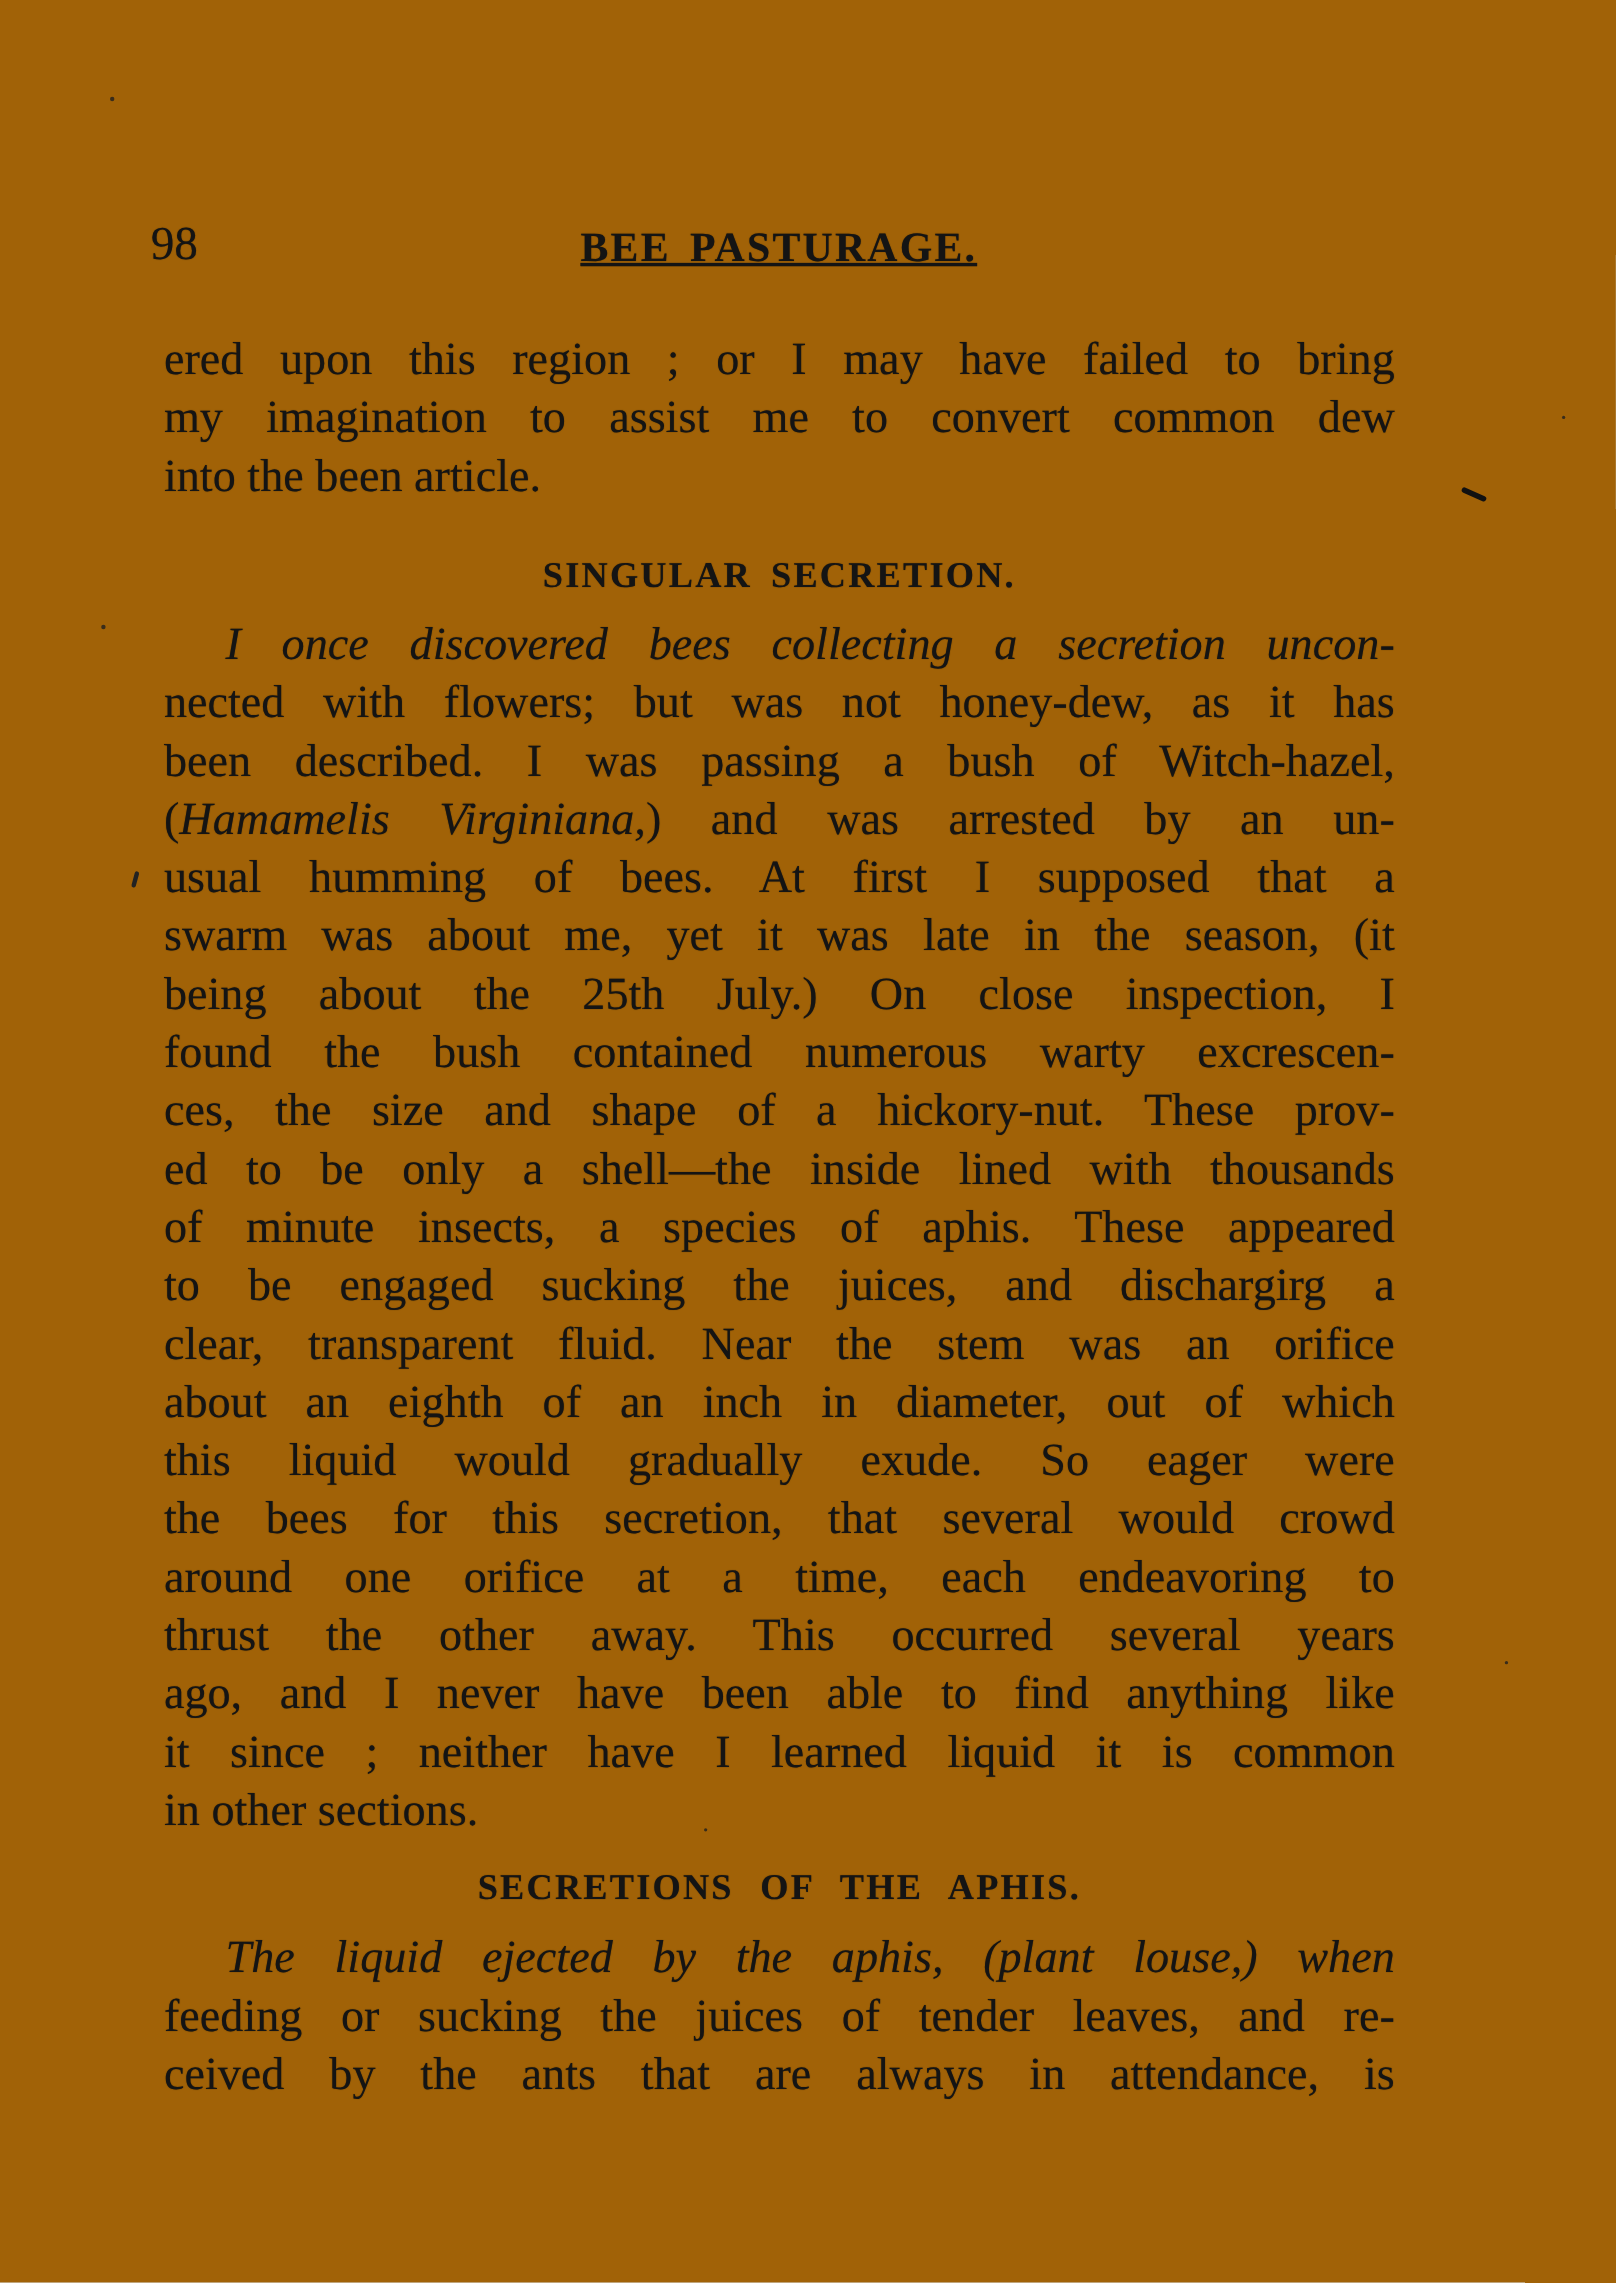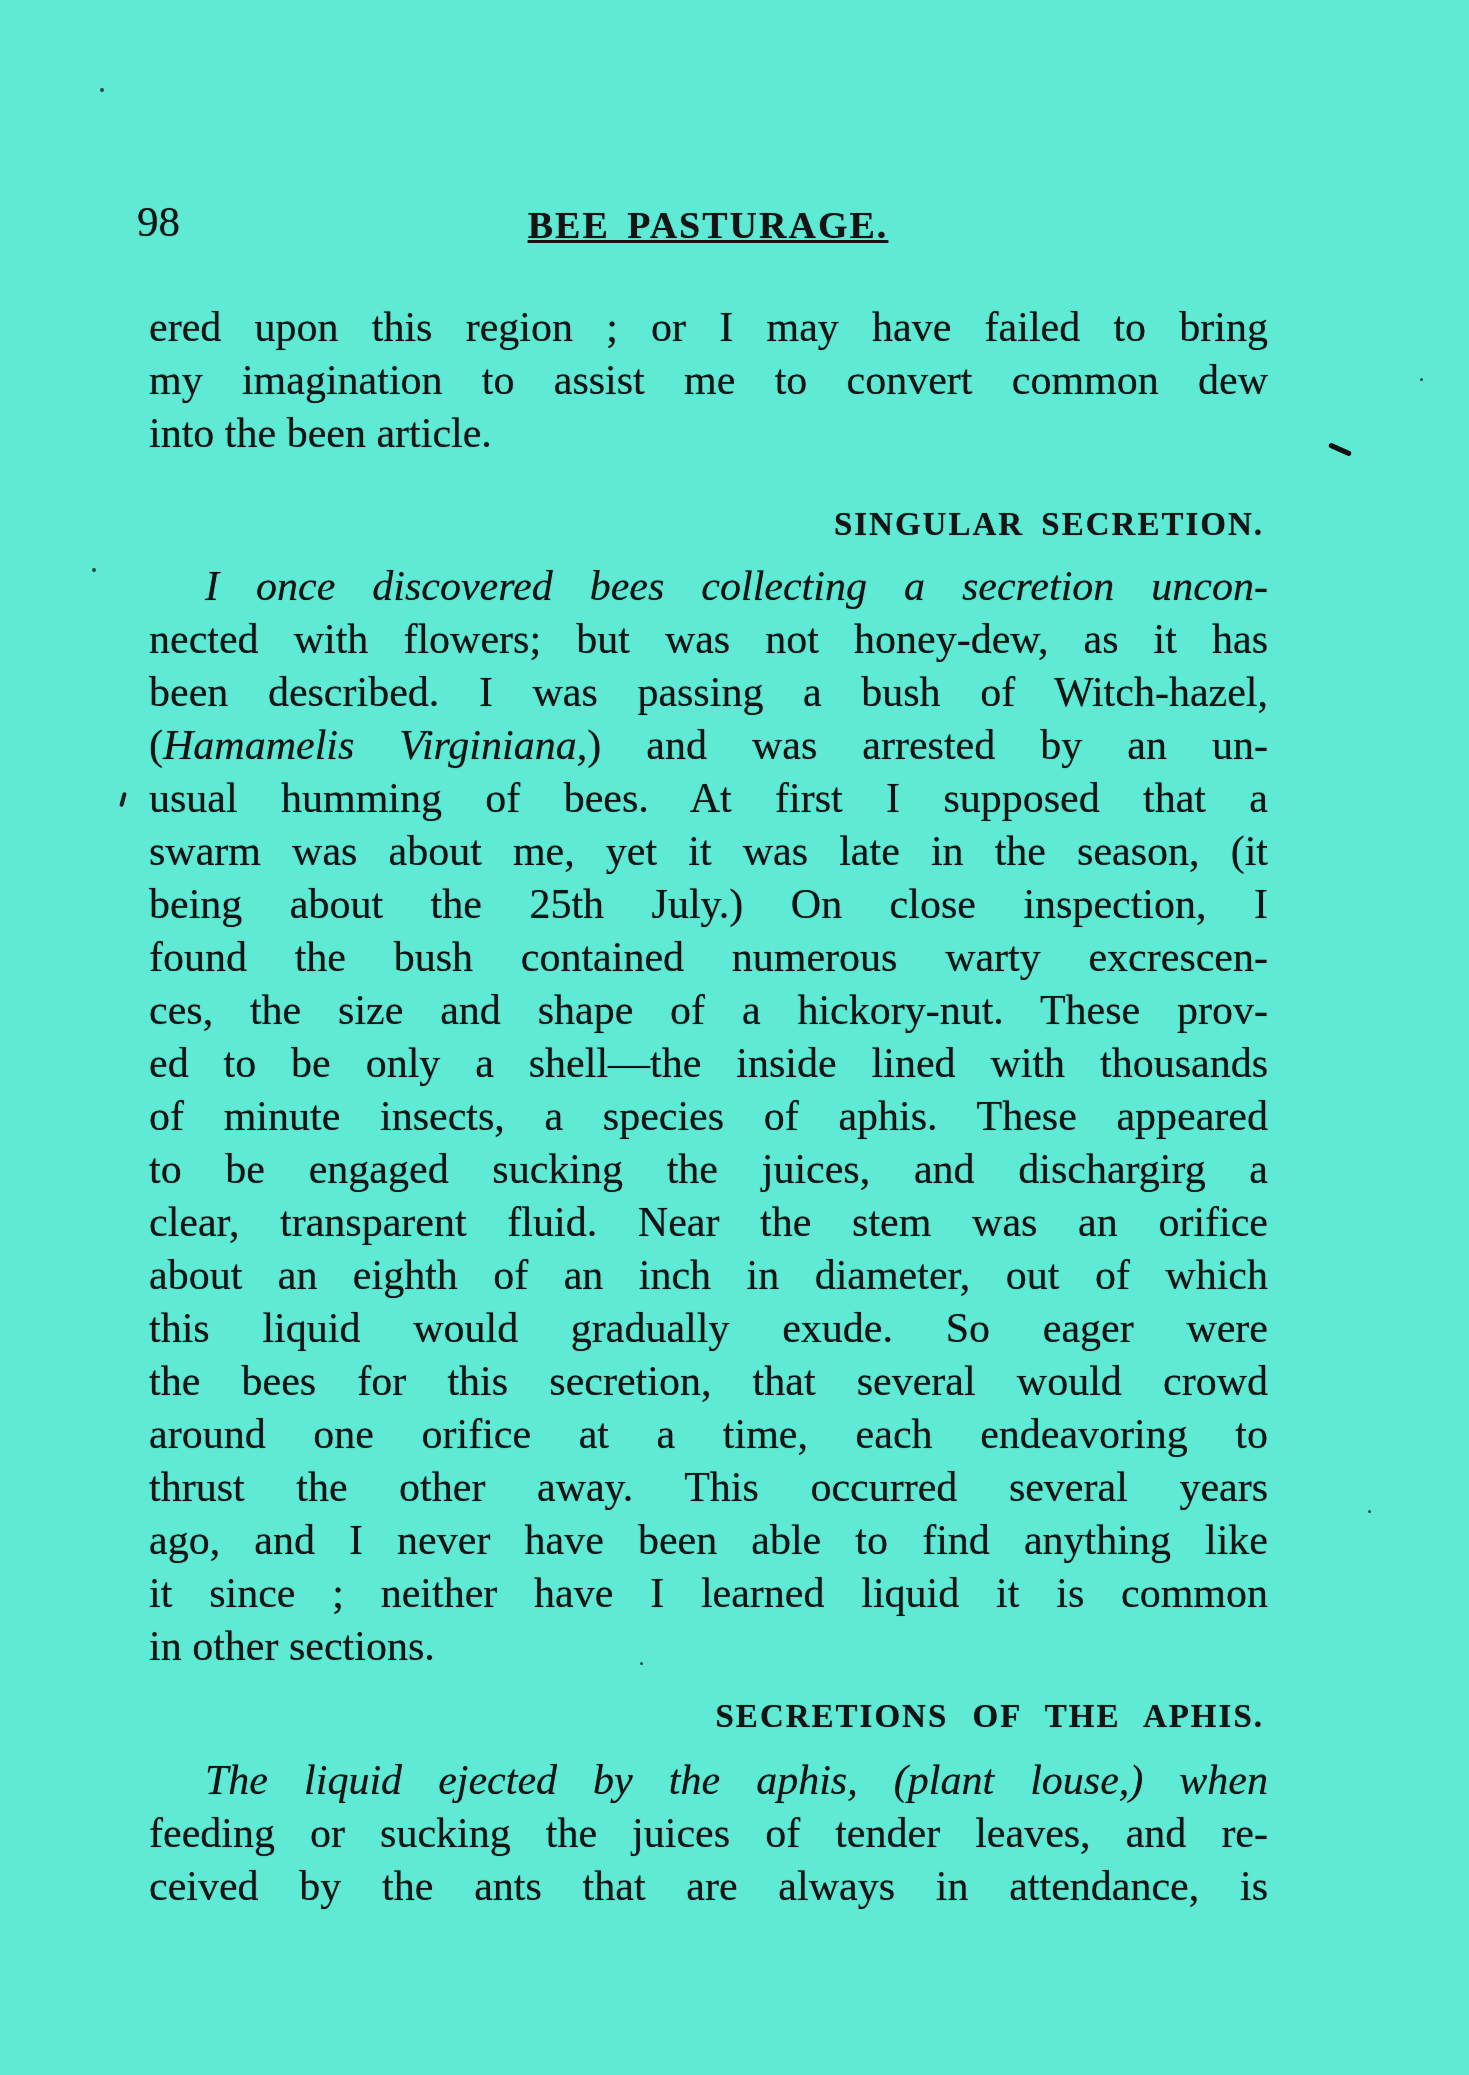--- a/index.html
+++ b/index.html
@@ -1,20 +1,20 @@
 <!DOCTYPE html>
 <html><head>
 <meta charset="utf-8">
 <style>
   html,body{margin:0;padding:0;background:#d9d9d9;}
   .page{
     position:relative;
     width:1469px;height:2075px;
     margin:0 auto;
-    background:#5eead4;
+    background:#a16207;
     overflow:hidden;
     font-family:"Liberation Serif","DejaVu Serif",serif;
     color:#141414;
   }
   
   .page, .page *{ text-shadow:0 0 1px rgba(10,10,10,.55); }
 
   .page-number{
     position:absolute;left:137px;top:199px;
     font-size:43px;line-height:46px;
@@ -37,21 +37,21 @@
     text-align-last:justify;
     -moz-text-align-last:justify;
     white-space:nowrap;
     overflow:visible;
   }
   .text-line.ragged{text-align-last:left;-moz-text-align-last:left;}
   .para.indent .text-line:first-child{padding-left:56px;font-style:italic;}
   .italic{font-style:italic;}
 
   .heading{
-    margin:16px;text-align:right;
+    margin:16px;text-align:center;
     font-size:33px;line-height:40px;
     font-weight:bold;letter-spacing:2px;word-spacing:7px;
   }
   .heading.h1{margin-top:44px;margin-bottom:16px;}
   .heading.h2{margin-top:23px;margin-bottom:18px;word-spacing:14px;}
 
   
   .speck{position:absolute;background:#1f1f1f;border-radius:50%;opacity:.8;}
   .dash-mark{
     position:absolute;left:1328px;top:447px;width:24px;height:5px;

